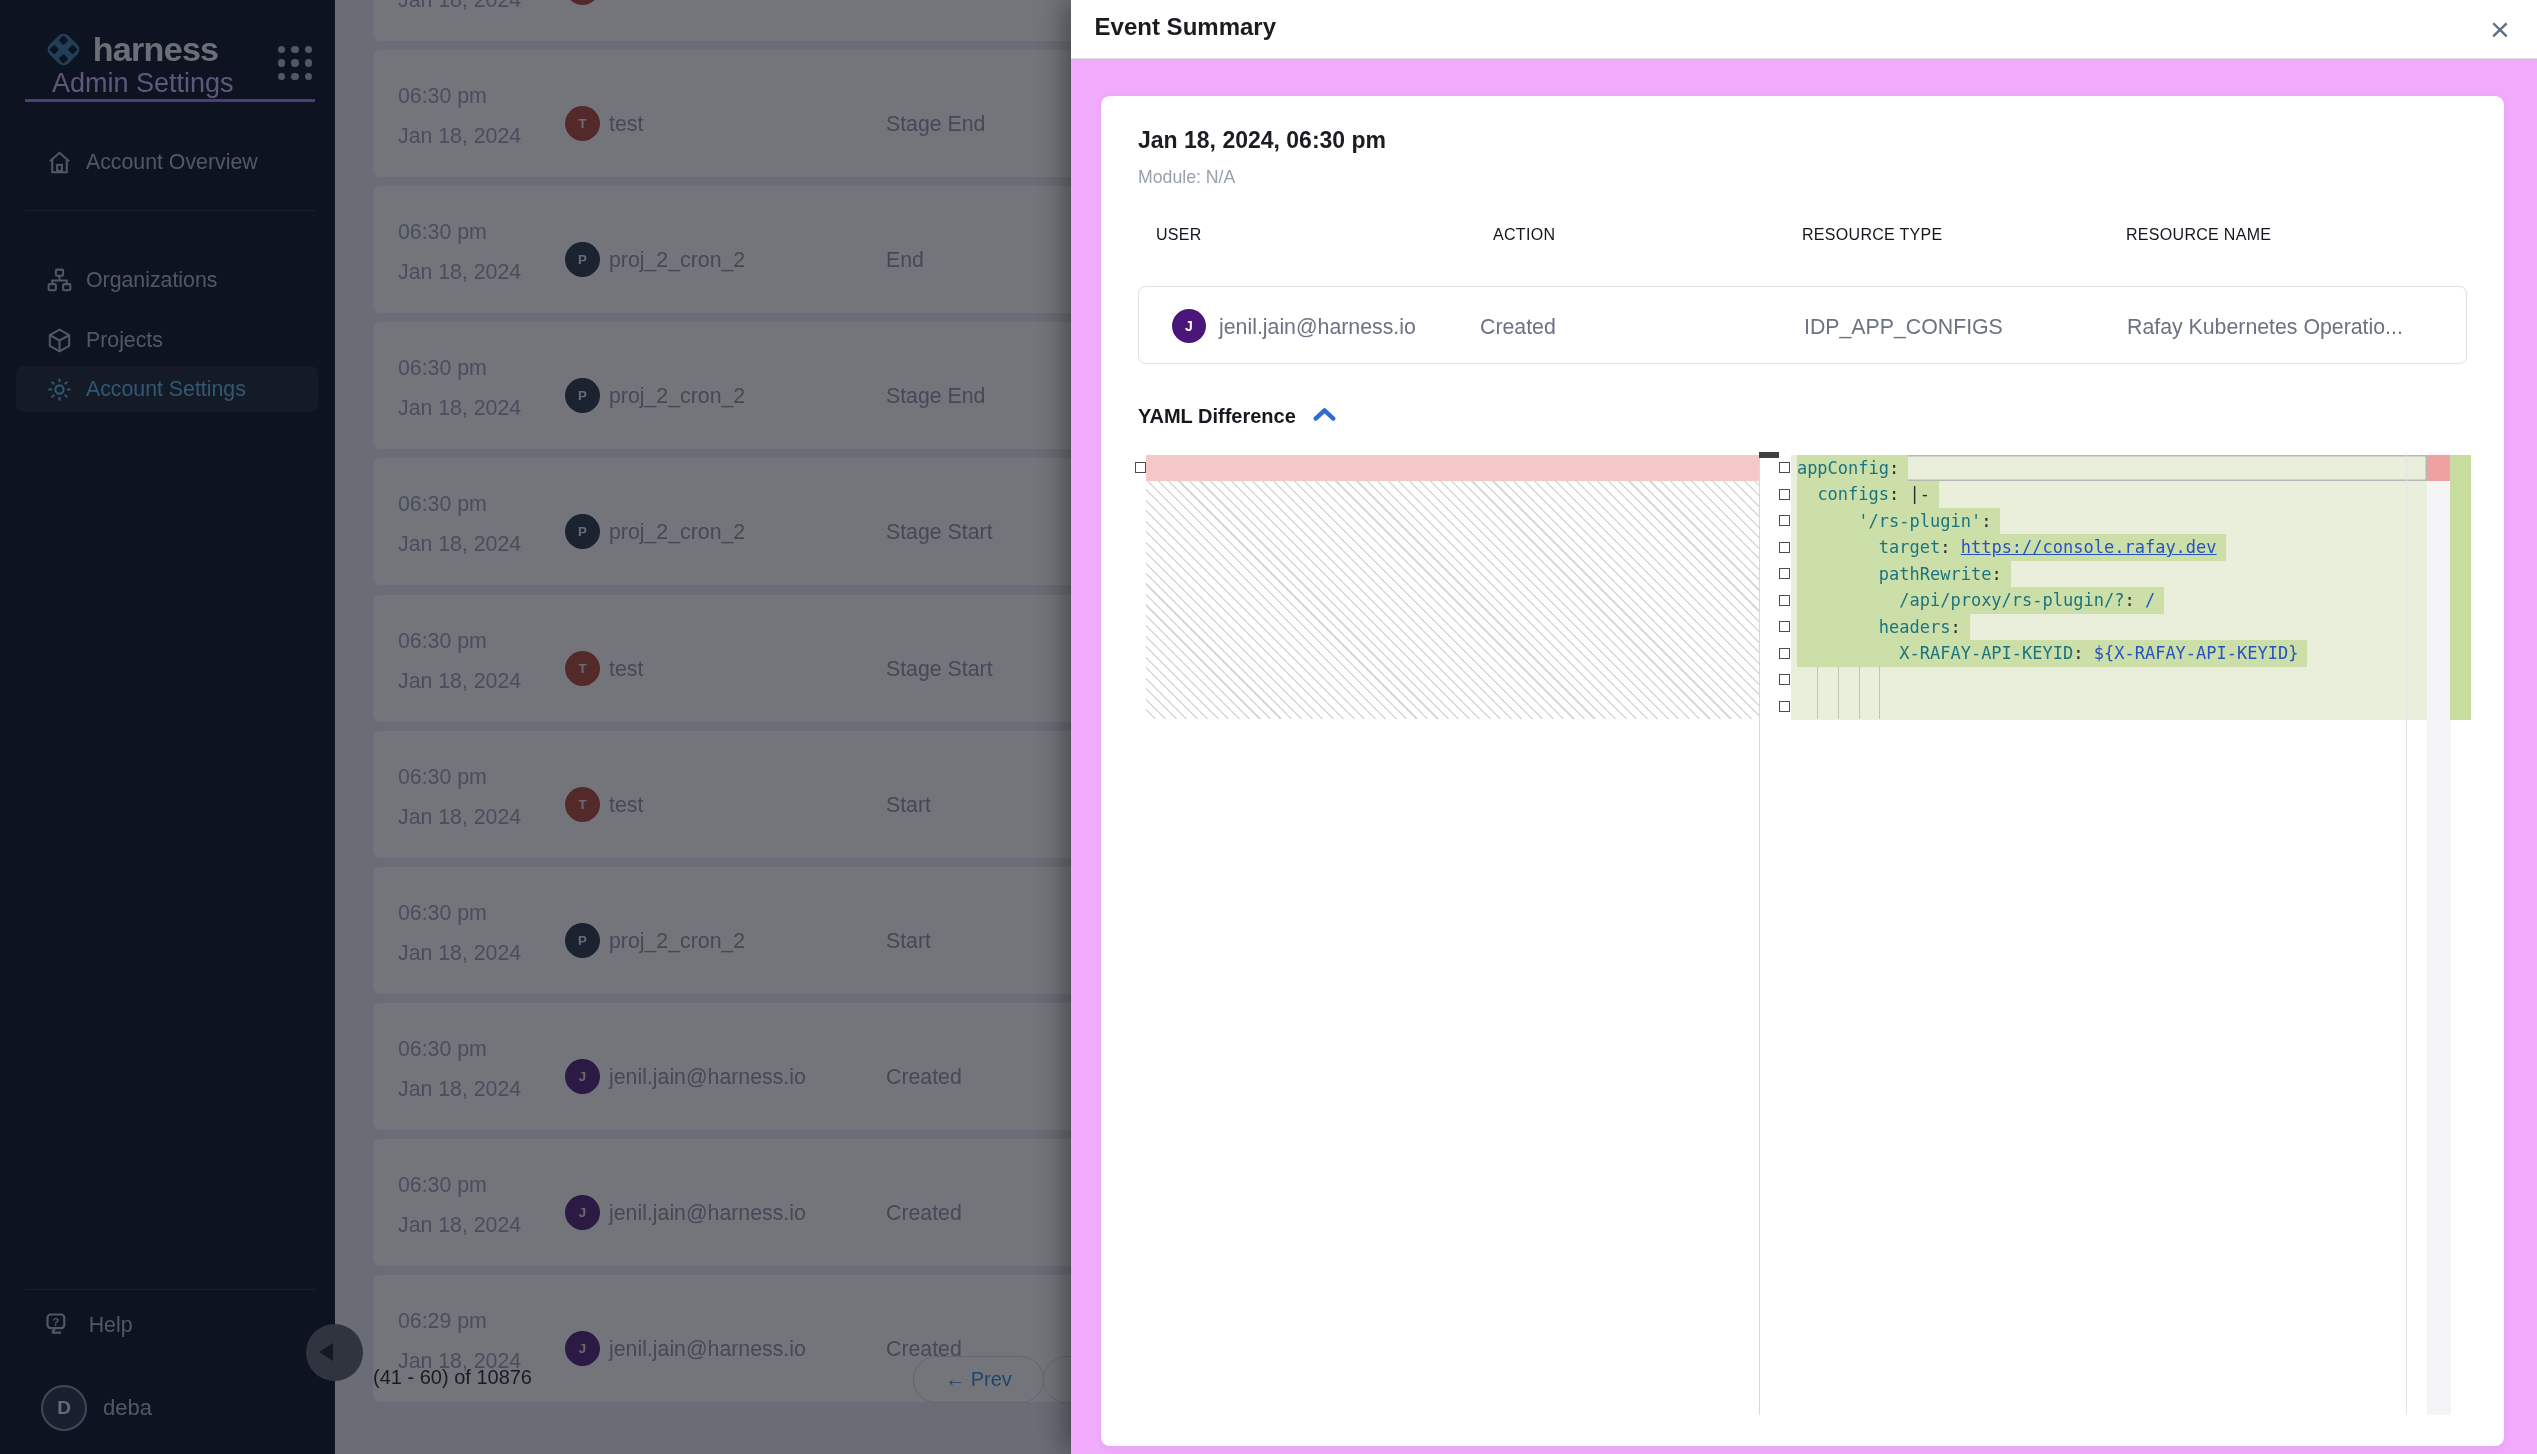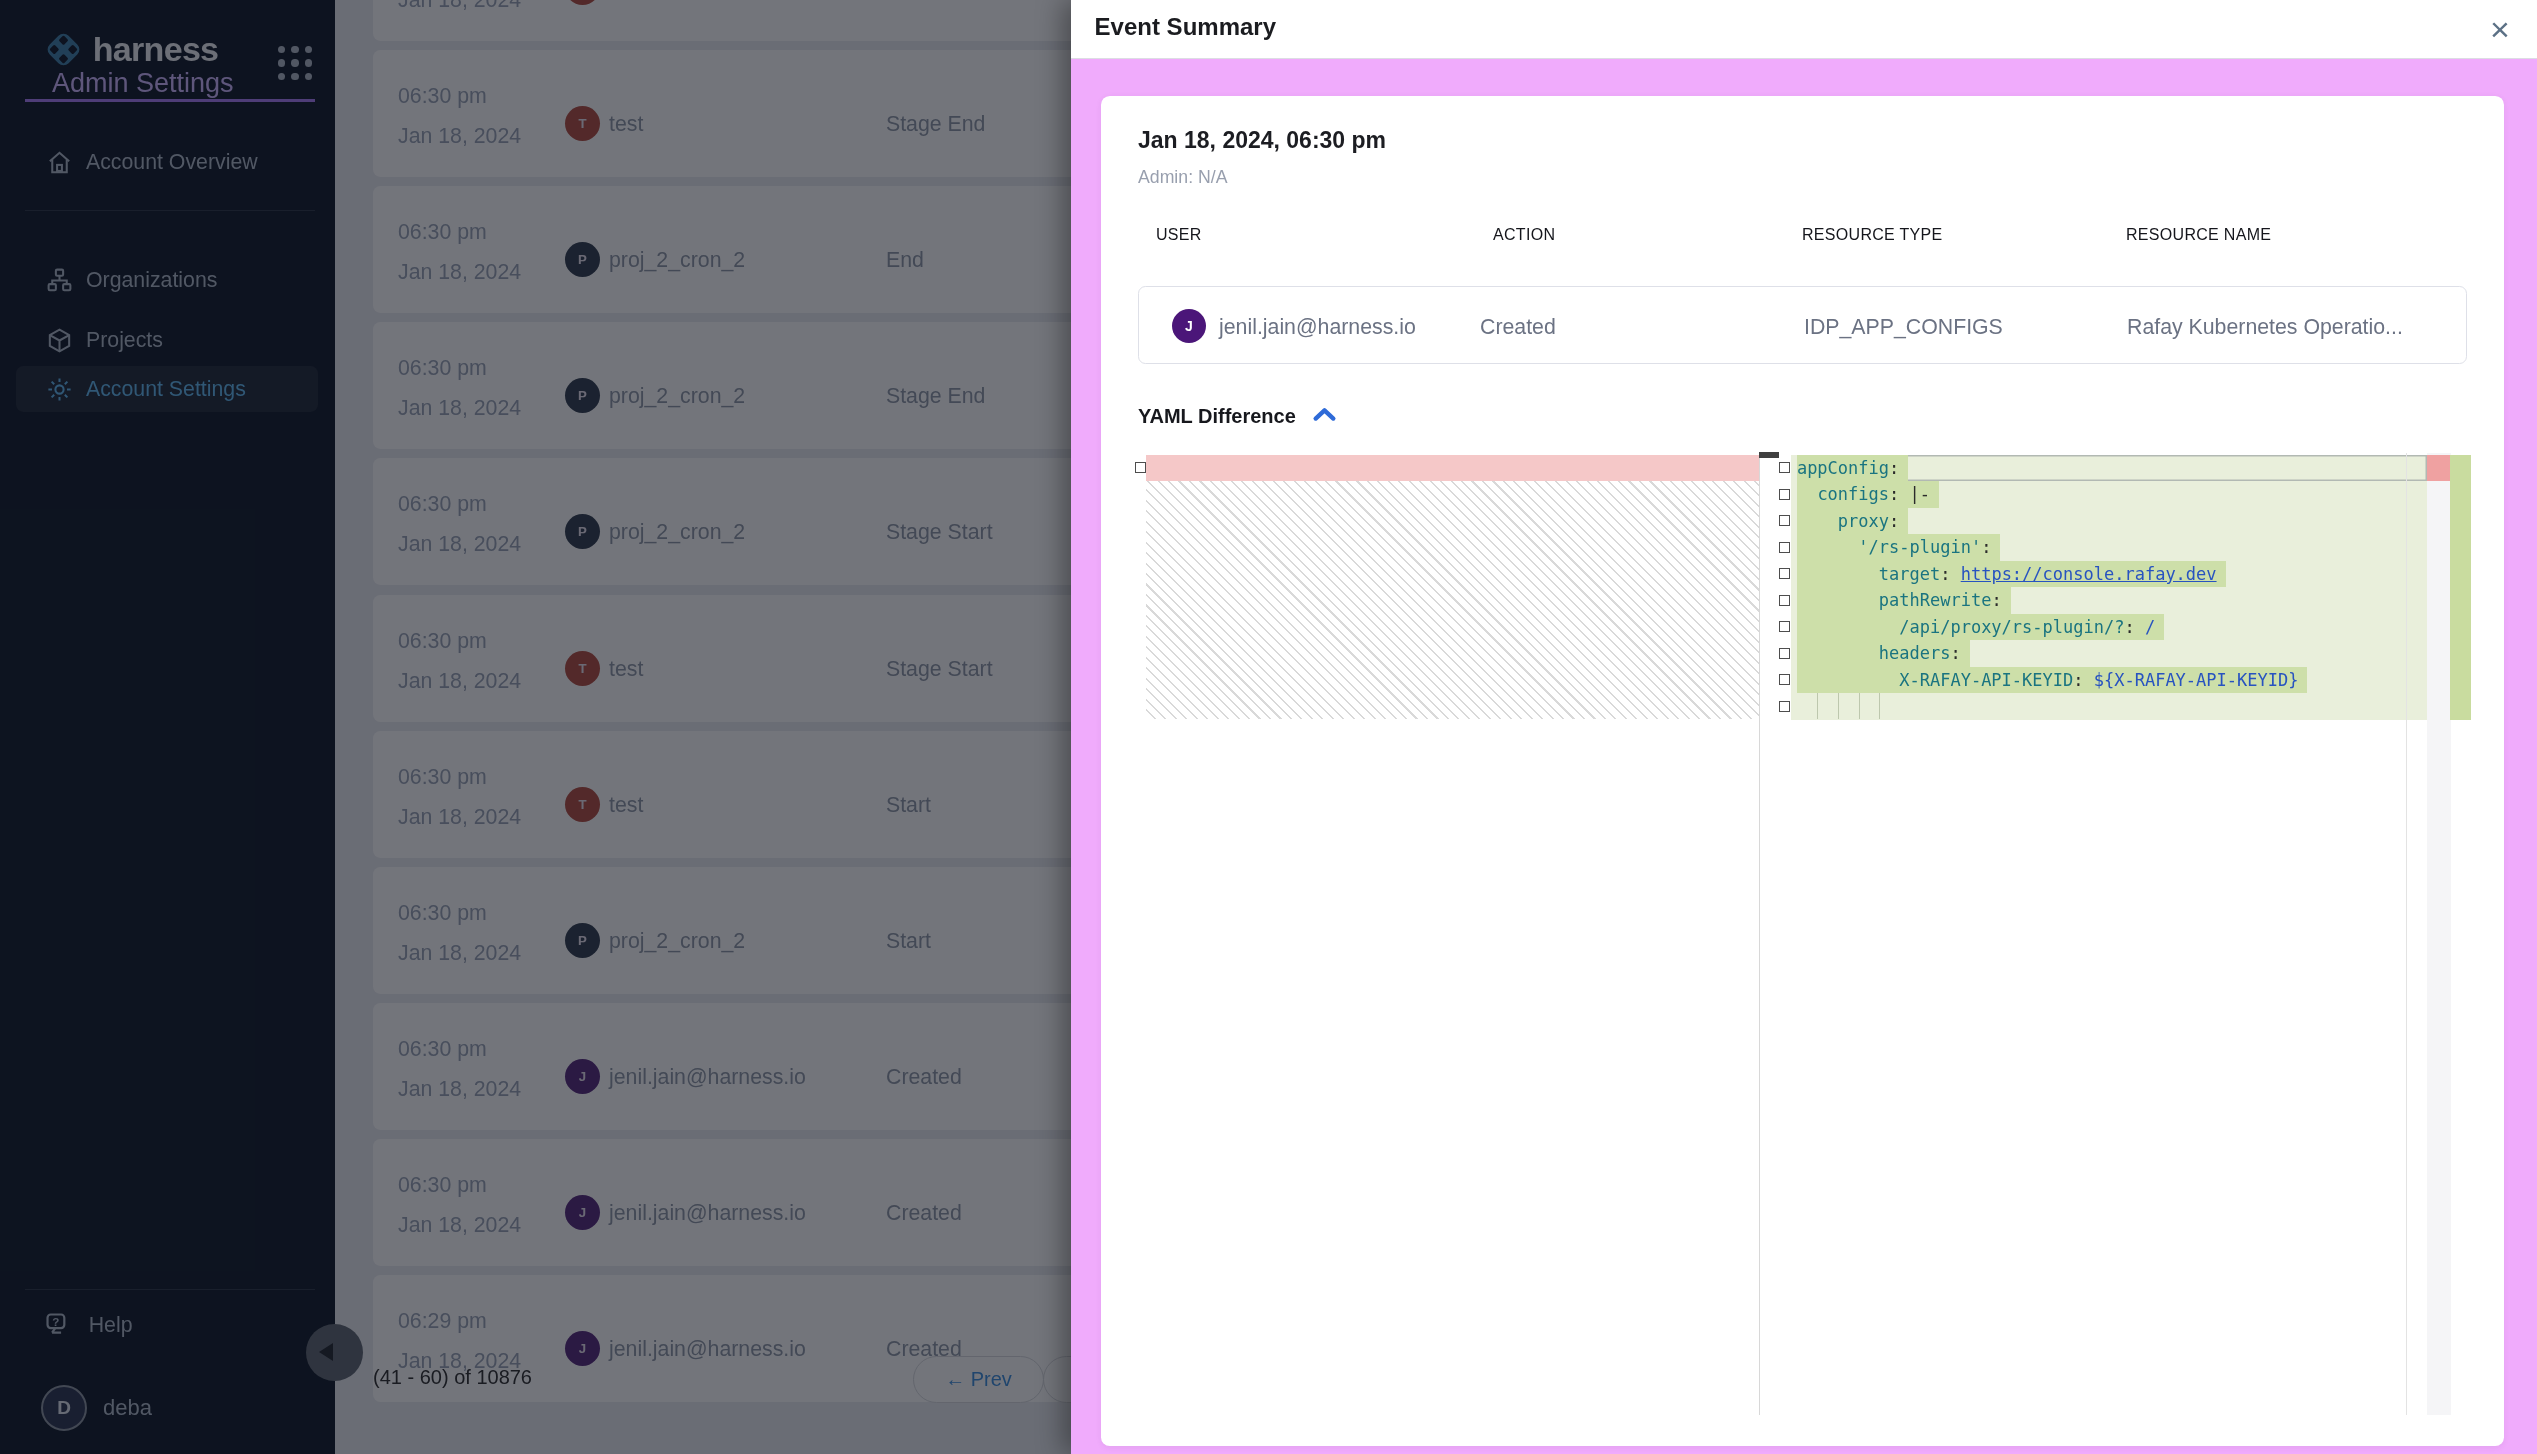--- a/index.html
+++ b/index.html
@@ -259,21 +259,21 @@
 <div class="overlay"></div>
 
 <div class="drawer">
   <div class="drawer-header">
     <div class="drawer-title">Event Summary</div>
     <div class="drawer-close">×</div>
   </div>
 
   <div class="card">
     <div class="event-datetime">Jan 18, 2024, 06:30 pm</div>
-    <div class="event-module">Admin: N/A</div>
+    <div class="event-module">Module: N/A</div>
 
     <div class="tbl-header col-user">USER</div>
     <div class="tbl-header col-action">ACTION</div>
     <div class="tbl-header col-rtype">RESOURCE TYPE</div>
     <div class="tbl-header col-rname">RESOURCE NAME</div>
 
     <div class="tbl-rowcard">
       <span class="tbl-avatar">J</span>
       <span class="tbl-cell cell-user">jenil.jain@harness.io</span>
       <span class="tbl-cell cell-action">Created</span>
@@ -300,21 +300,20 @@
       <div class="sash-handle"></div>
 
       <div class="rp-greenbg"></div>
       <div class="iguide" style="left:684px; top:54px;  height:212px;"></div>
       <div class="iguide" style="left:705px; top:81px; height:185px;"></div>
       <div class="iguide" style="left:726px; top:107px; height:159px;"></div>
       <div class="iguide" style="left:746px; top:134px; height:132px;"></div>
       <div class="rp-code" id="code">
           <div class="cl current"><span class="hl"><span class="tk-key">appConfig</span><span class="tk-pun">:</span></span></div>
           <div class="cl"><span class="hl">  <span class="tk-key">configs</span><span class="tk-pun">:</span><span class="tk-pun"> |-</span></span></div>
-          <div class="cl"><span class="hl">    <span class="tk-key">proxy</span><span class="tk-pun">:</span></span></div>
           <div class="cl"><span class="hl">      <span class="tk-key">'/rs-plugin'</span><span class="tk-pun">:</span></span></div>
           <div class="cl"><span class="hl">        <span class="tk-key">target</span><span class="tk-pun">: </span><span class="tk-link">https://console.rafay.dev</span></span></div>
           <div class="cl"><span class="hl">        <span class="tk-key">pathRewrite</span><span class="tk-pun">:</span></span></div>
           <div class="cl"><span class="hl">          <span class="tk-key">/api/proxy/rs-plugin/?</span><span class="tk-pun">: </span><span class="tk-val">/</span></span></div>
           <div class="cl"><span class="hl">        <span class="tk-key">headers</span><span class="tk-pun">:</span></span></div>
           <div class="cl"><span class="hl">          <span class="tk-key">X-RAFAY-API-KEYID</span><span class="tk-pun">: </span><span class="tk-val">${X-RAFAY-API-KEYID}</span></span></div>
           <div class="cl"></div>
         </div>
       <div class="rp-glyphs" id="rpglyphs">
           <span class="gsq" style="left: 0px; top: 7.4px;"></span>

